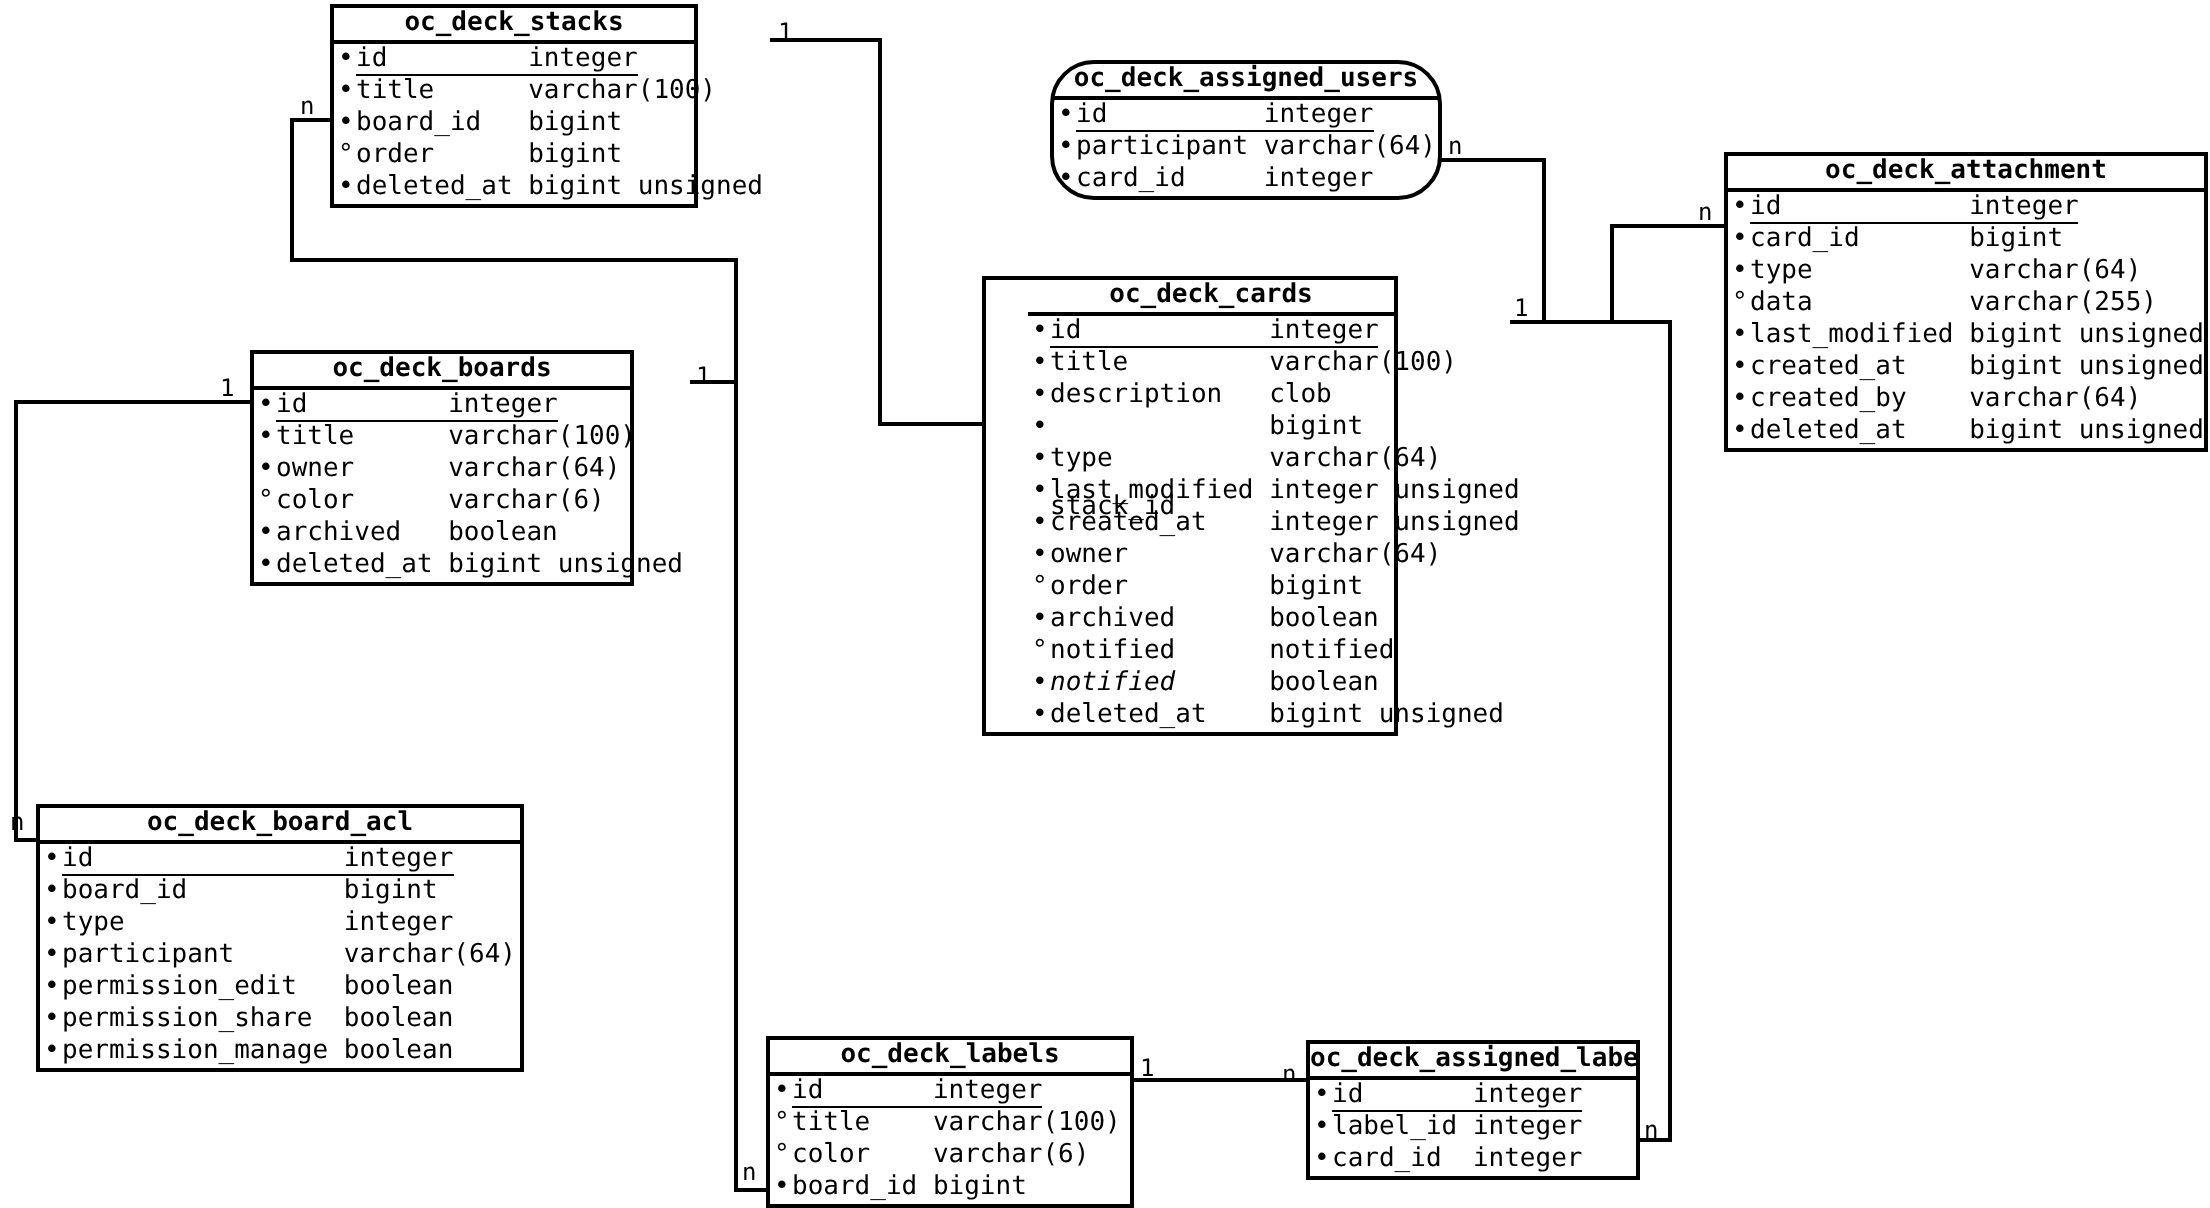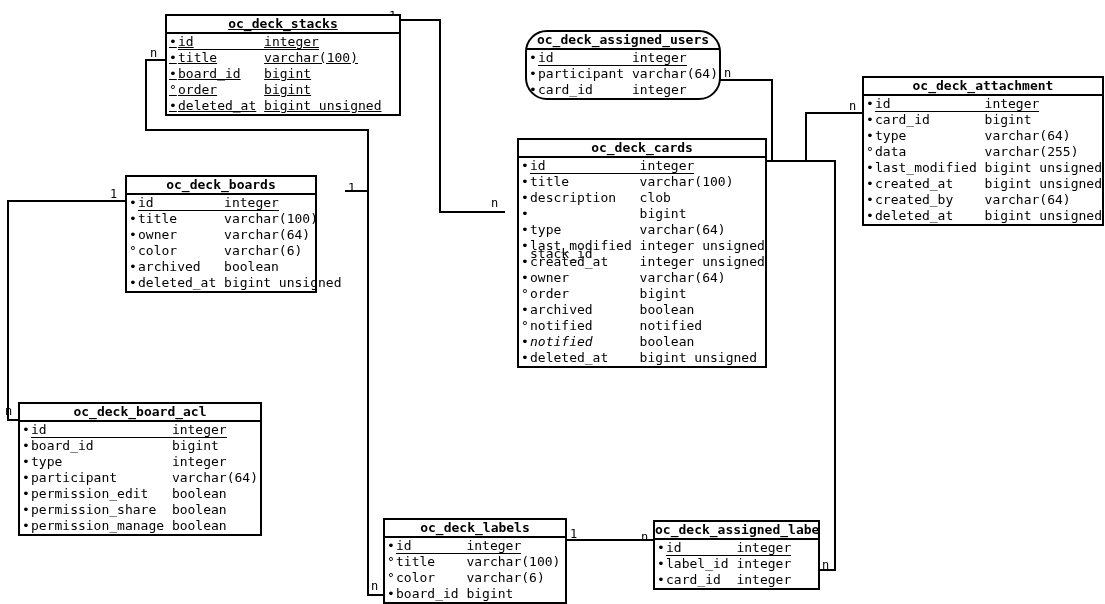--- a/index.html
+++ b/index.html
@@ -75,21 +75,21 @@
     <div class="card-label" style="left: 757px; top: 148px;">1</div>
     <div class="card-label" style="left: 724px; top: 67px;">n</div>
     <div class="card-label" style="left: 849px; top: 100px;">n</div>
     <div class="card-label" style="left: 110px; top: 188px;">1</div>
     <div class="card-label" style="left: 348px; top: 182px;">1</div>
     <div class="card-label" style="left: 5px; top: 405px;">n</div>
     <div class="card-label" style="left: 371px; top: 580px;">n</div>
     <div class="card-label" style="left: 570px; top: 528px;">1</div>
     <div class="card-label" style="left: 641px; top: 531px;">n</div>
     <div class="card-label" style="left: 822px; top: 559px;">n</div>
-    <div class="table-box" style="left: 165px; top: 14px; width: 236px; text-decoration: underline;">
+    <div class="table-box" style="left: 165px; top: 2px; width: 184px;">
       <div class="table-title">oc_deck_stacks</div>
       <div class="field-row pk">
         <span class="marker">•</span>
         <span class="fname" style="width: 11ch;">id</span>
         <span class="ftype">integer</span>
       </div>
       <div class="field-row">
         <span class="marker">•</span>
         <span class="fname" style="width: 11ch;">title</span>
         <span class="ftype">varchar(100)</span>
@@ -164,21 +164,21 @@
         <span class="marker">•</span>
         <span class="fname" style="width: 14ch;">created_by</span>
         <span class="ftype">varchar(64)</span>
       </div>
       <div class="field-row">
         <span class="marker">•</span>
         <span class="fname" style="width: 14ch;">deleted_at</span>
         <span class="ftype">bigint unsigned</span>
       </div>
     </div>
-    <div class="table-box" style="left: 517px; top: 138px; width: 250px;">
+    <div class="table-box" style="left: 491px; top: 138px; width: 208px; padding-left: 21px;">
       <div class="table-title">oc_deck_cards</div>
       <div class="field-row pk">
         <span class="marker">•</span>
         <span class="fname" style="width: 14ch;">id</span>
         <span class="ftype">integer</span>
       </div>
       <div class="field-row">
         <span class="marker">•</span>
         <span class="fname" style="width: 14ch;">title</span>
         <span class="ftype">varchar(100)</span>

